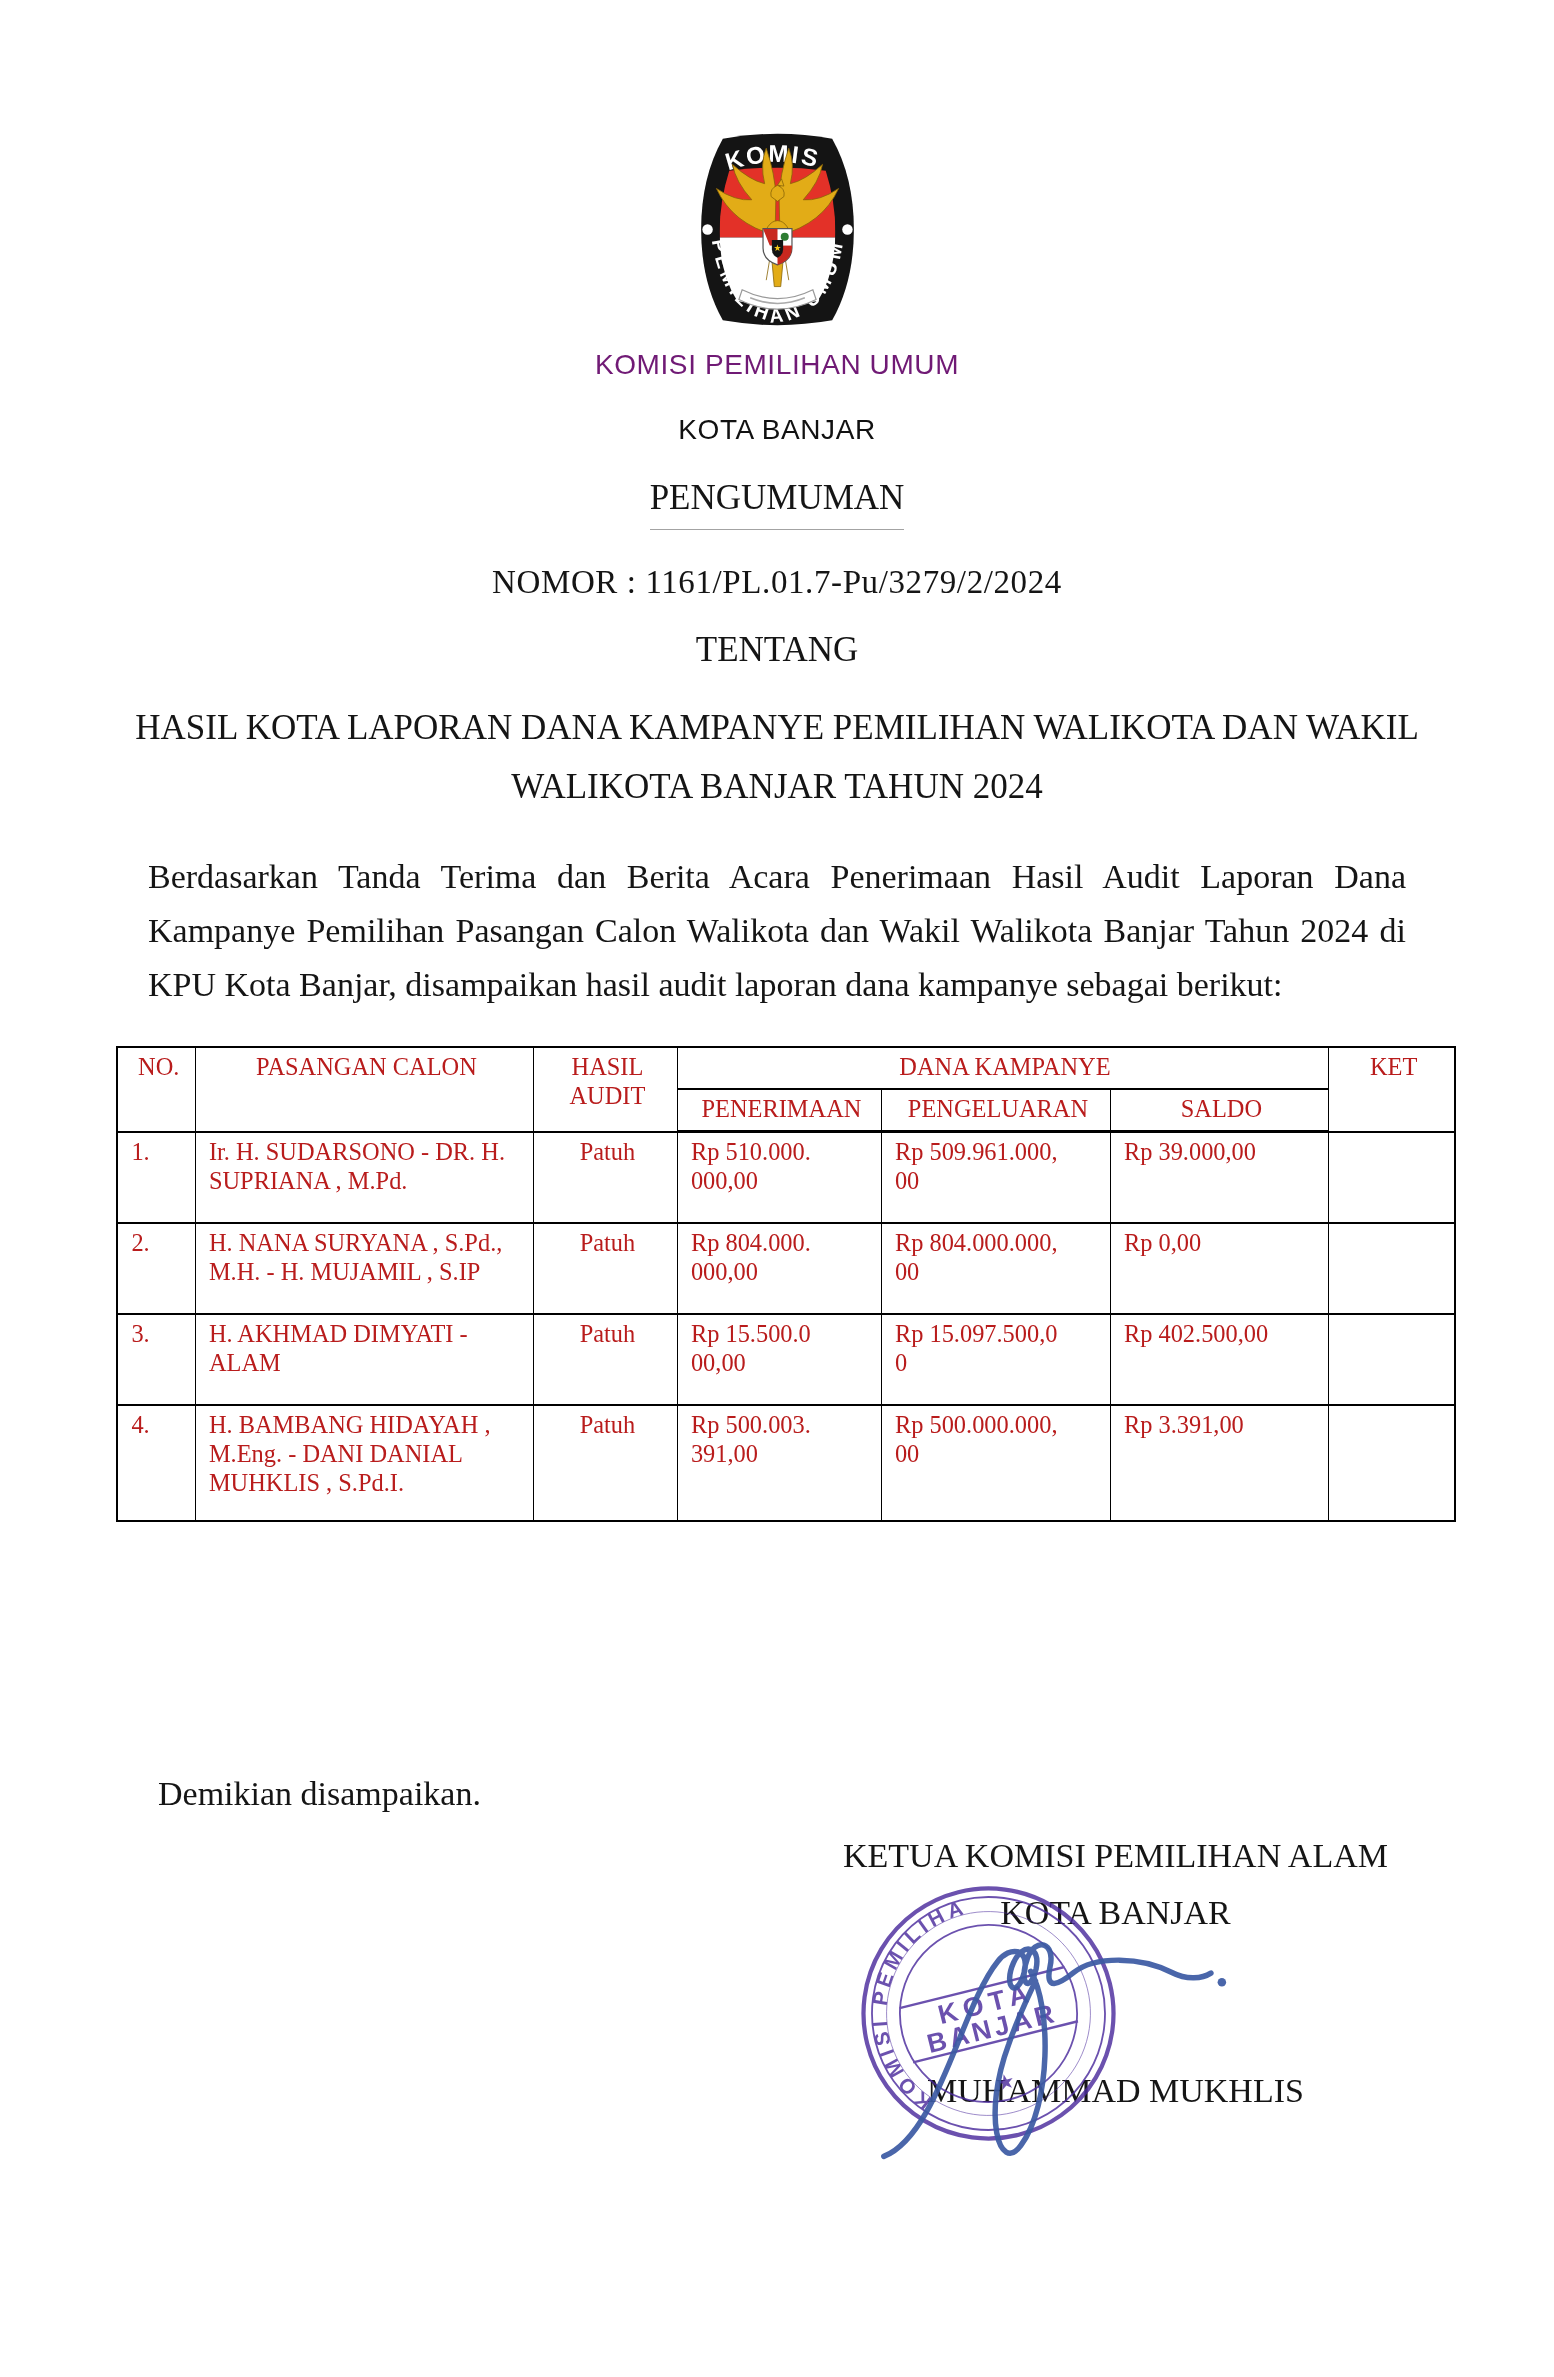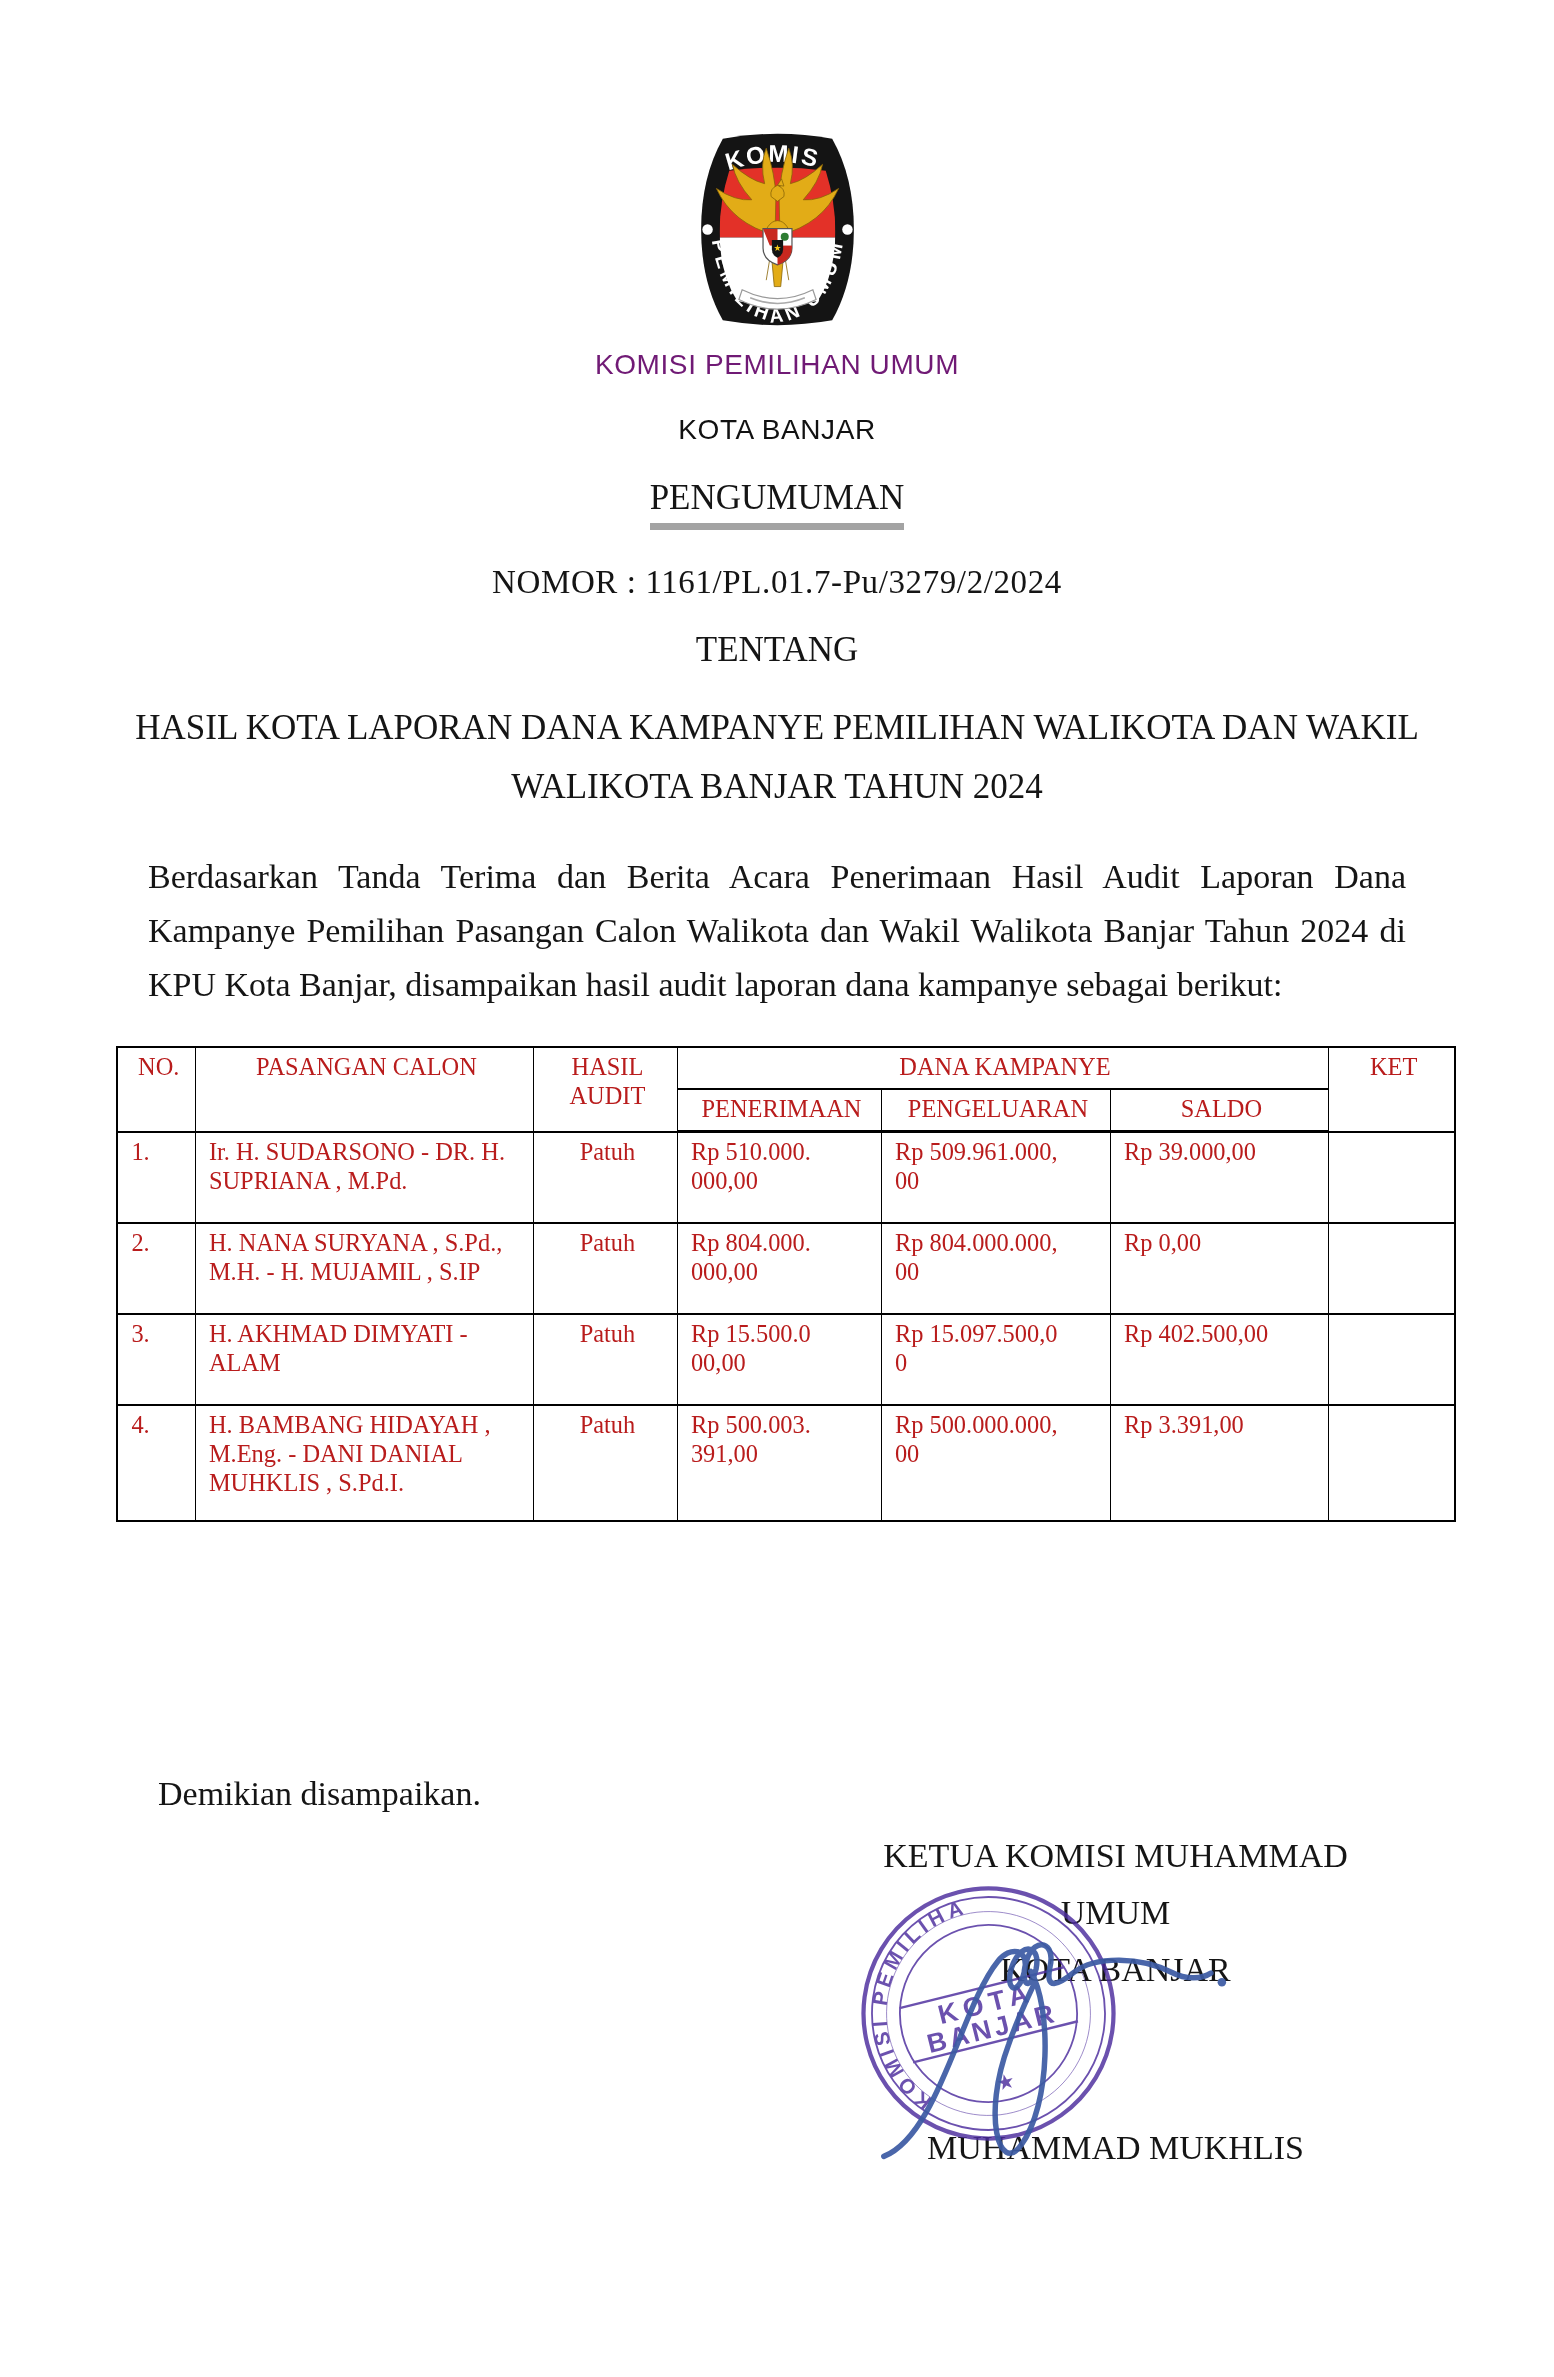--- a/index.html
+++ b/index.html
@@ -21,21 +21,21 @@
     font-size: 28px; line-height: 33px; letter-spacing: 0.6px; color: #701a75;
   }
   .org-line2 {
     margin-top: 32px; text-align: center;
     font-family: "Liberation Sans", "DejaVu Sans", sans-serif;
     font-size: 28px; line-height: 33px; letter-spacing: 0.6px; color: #111;
   }
 
   
   .doc-title { margin-top: 32px; text-align: center; font-size: 35px; line-height: 40px; }
-  .doc-title span { border-bottom: 7px solid #a3a3a3; padding-bottom: 6px; text-align: right; }
+  .doc-title span { border-bottom: 1px solid #a3a3a3; padding-bottom: 12px; text-align: right; }
   .doc-number { margin-top: 45px; text-align: center; font-size: 33px; line-height: 39px; letter-spacing: 0.6px; }
   .doc-about  { margin-top: 28px; text-align: center; font-size: 35px; line-height: 39px; }
   .doc-subject { margin-top: 29px; text-align: center; font-size: 35px; line-height: 59px; }
 
   
   .body-par {
     margin: 34px 148px 0 148px;
     font-size: 34px; line-height: 54px;
     text-align: justify; text-justify: inter-word;
   }
@@ -241,21 +241,21 @@
           </td>
         <td>Rp 3.391,00</td>
         <td></td>
       </tr>
     </tbody>
   </table>
 
   <div class="closing">Demikian disampaikan.</div>
 
   <div class="sig-block">
-    <div>KETUA KOMISI MUHAMMAD UMUM</div>
+    <div>KETUA KOMISI PEMILIHAN ALAM</div>
     <div>KOTA BANJAR</div>
     <div class="sig-name">MUHAMMAD MUKHLIS</div>
   </div>
 
   <svg class="stamp" viewBox="0 0 440 440">
     <g transform="rotate(-14 220 220)" fill="none" stroke="#4b2b9d">
       <circle cx="220" cy="220" r="206" stroke-width="7"></circle>
       <circle cx="220" cy="220" r="192" stroke-width="3"></circle>
       <circle cx="220" cy="220" r="146" stroke-width="3"></circle>
       <path id="stampRing" d="M 220,52 a 168,168 0 1 1 -0.01,0"></path>

